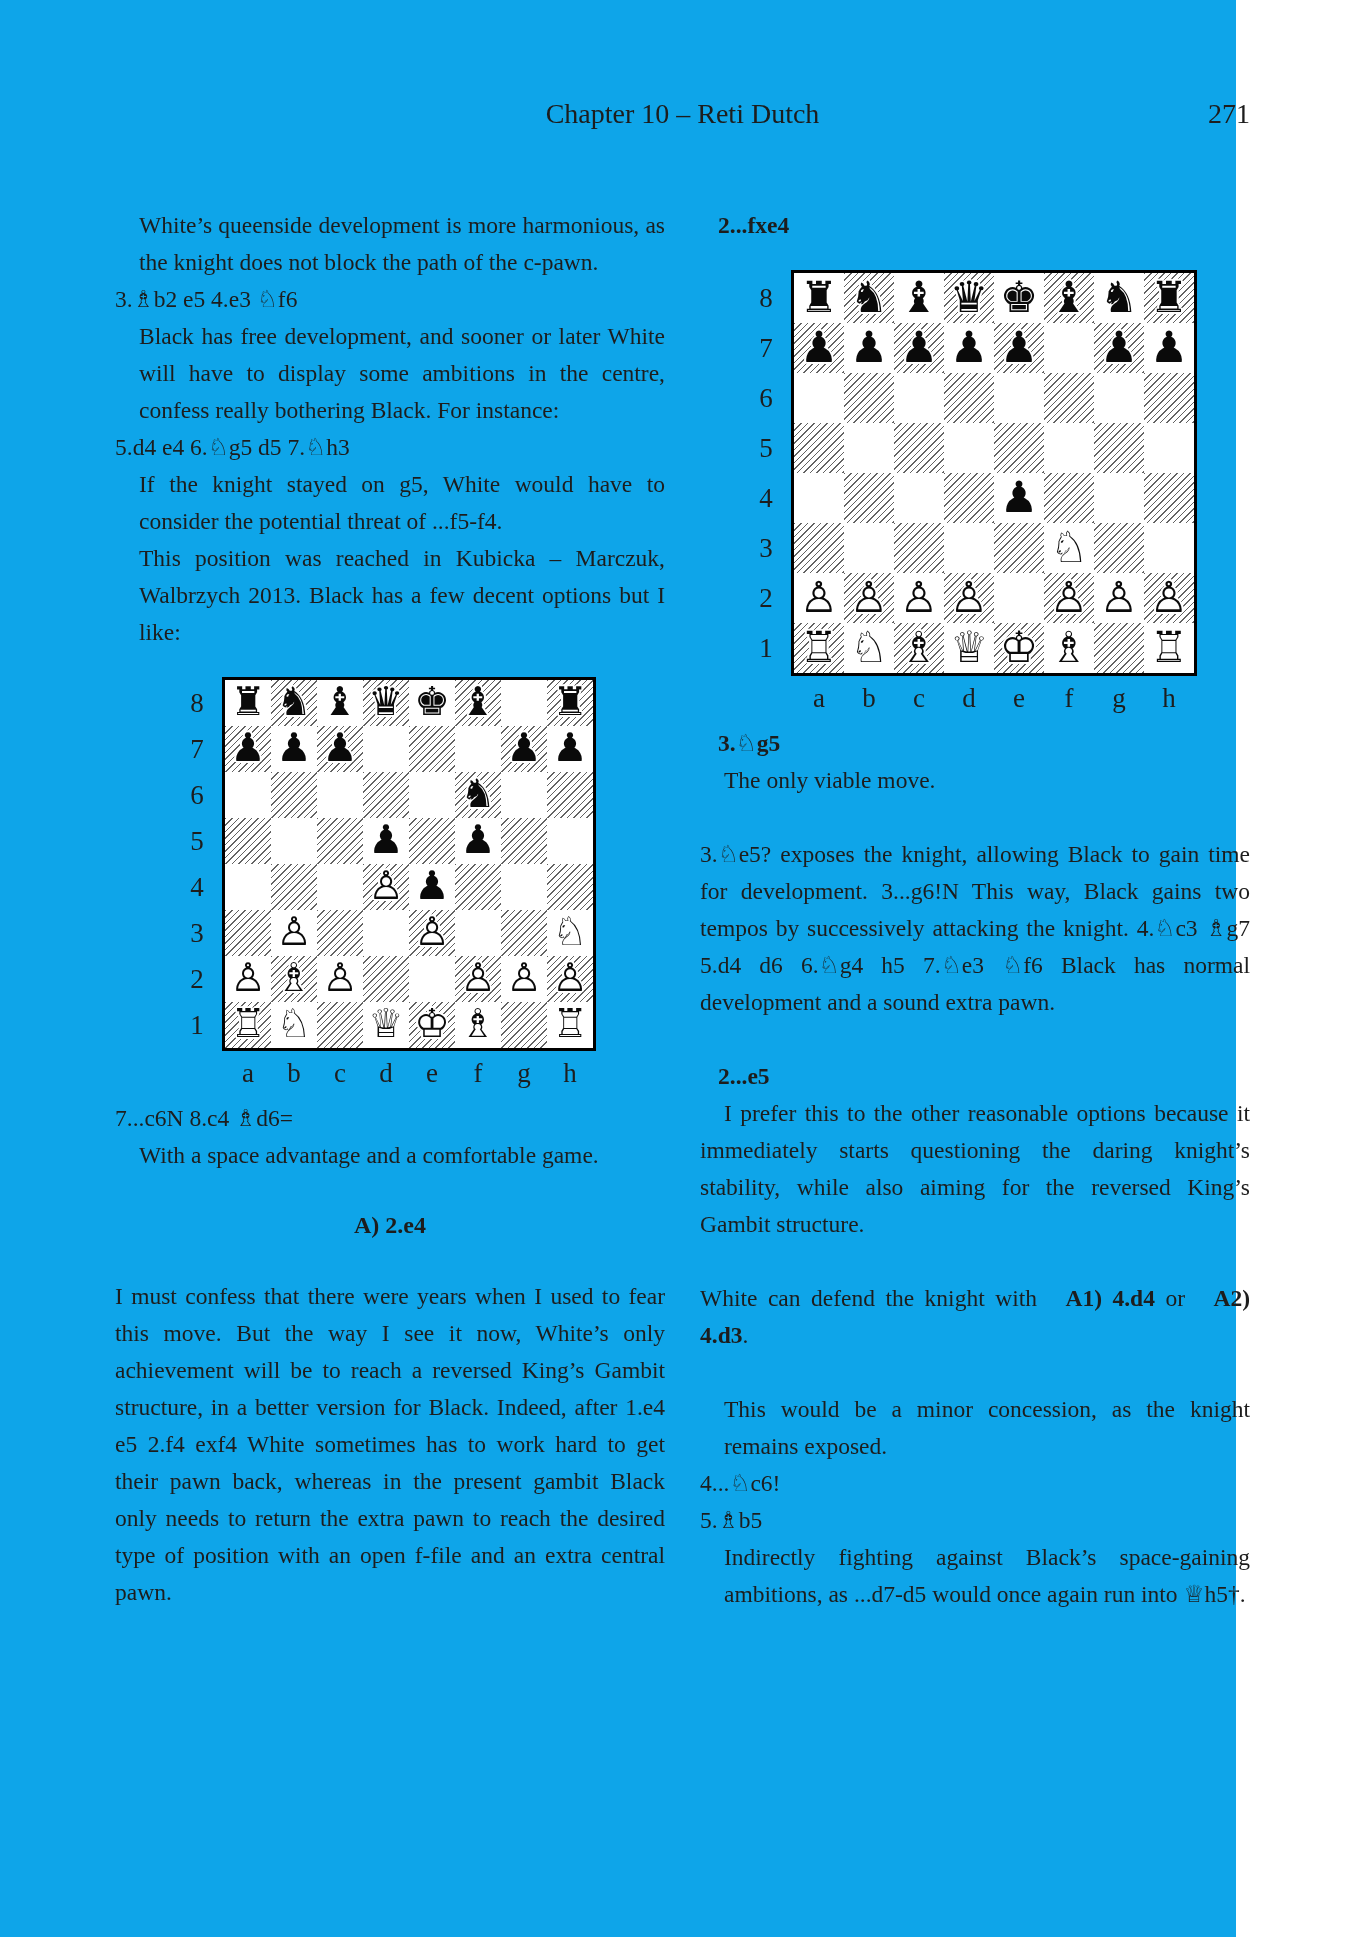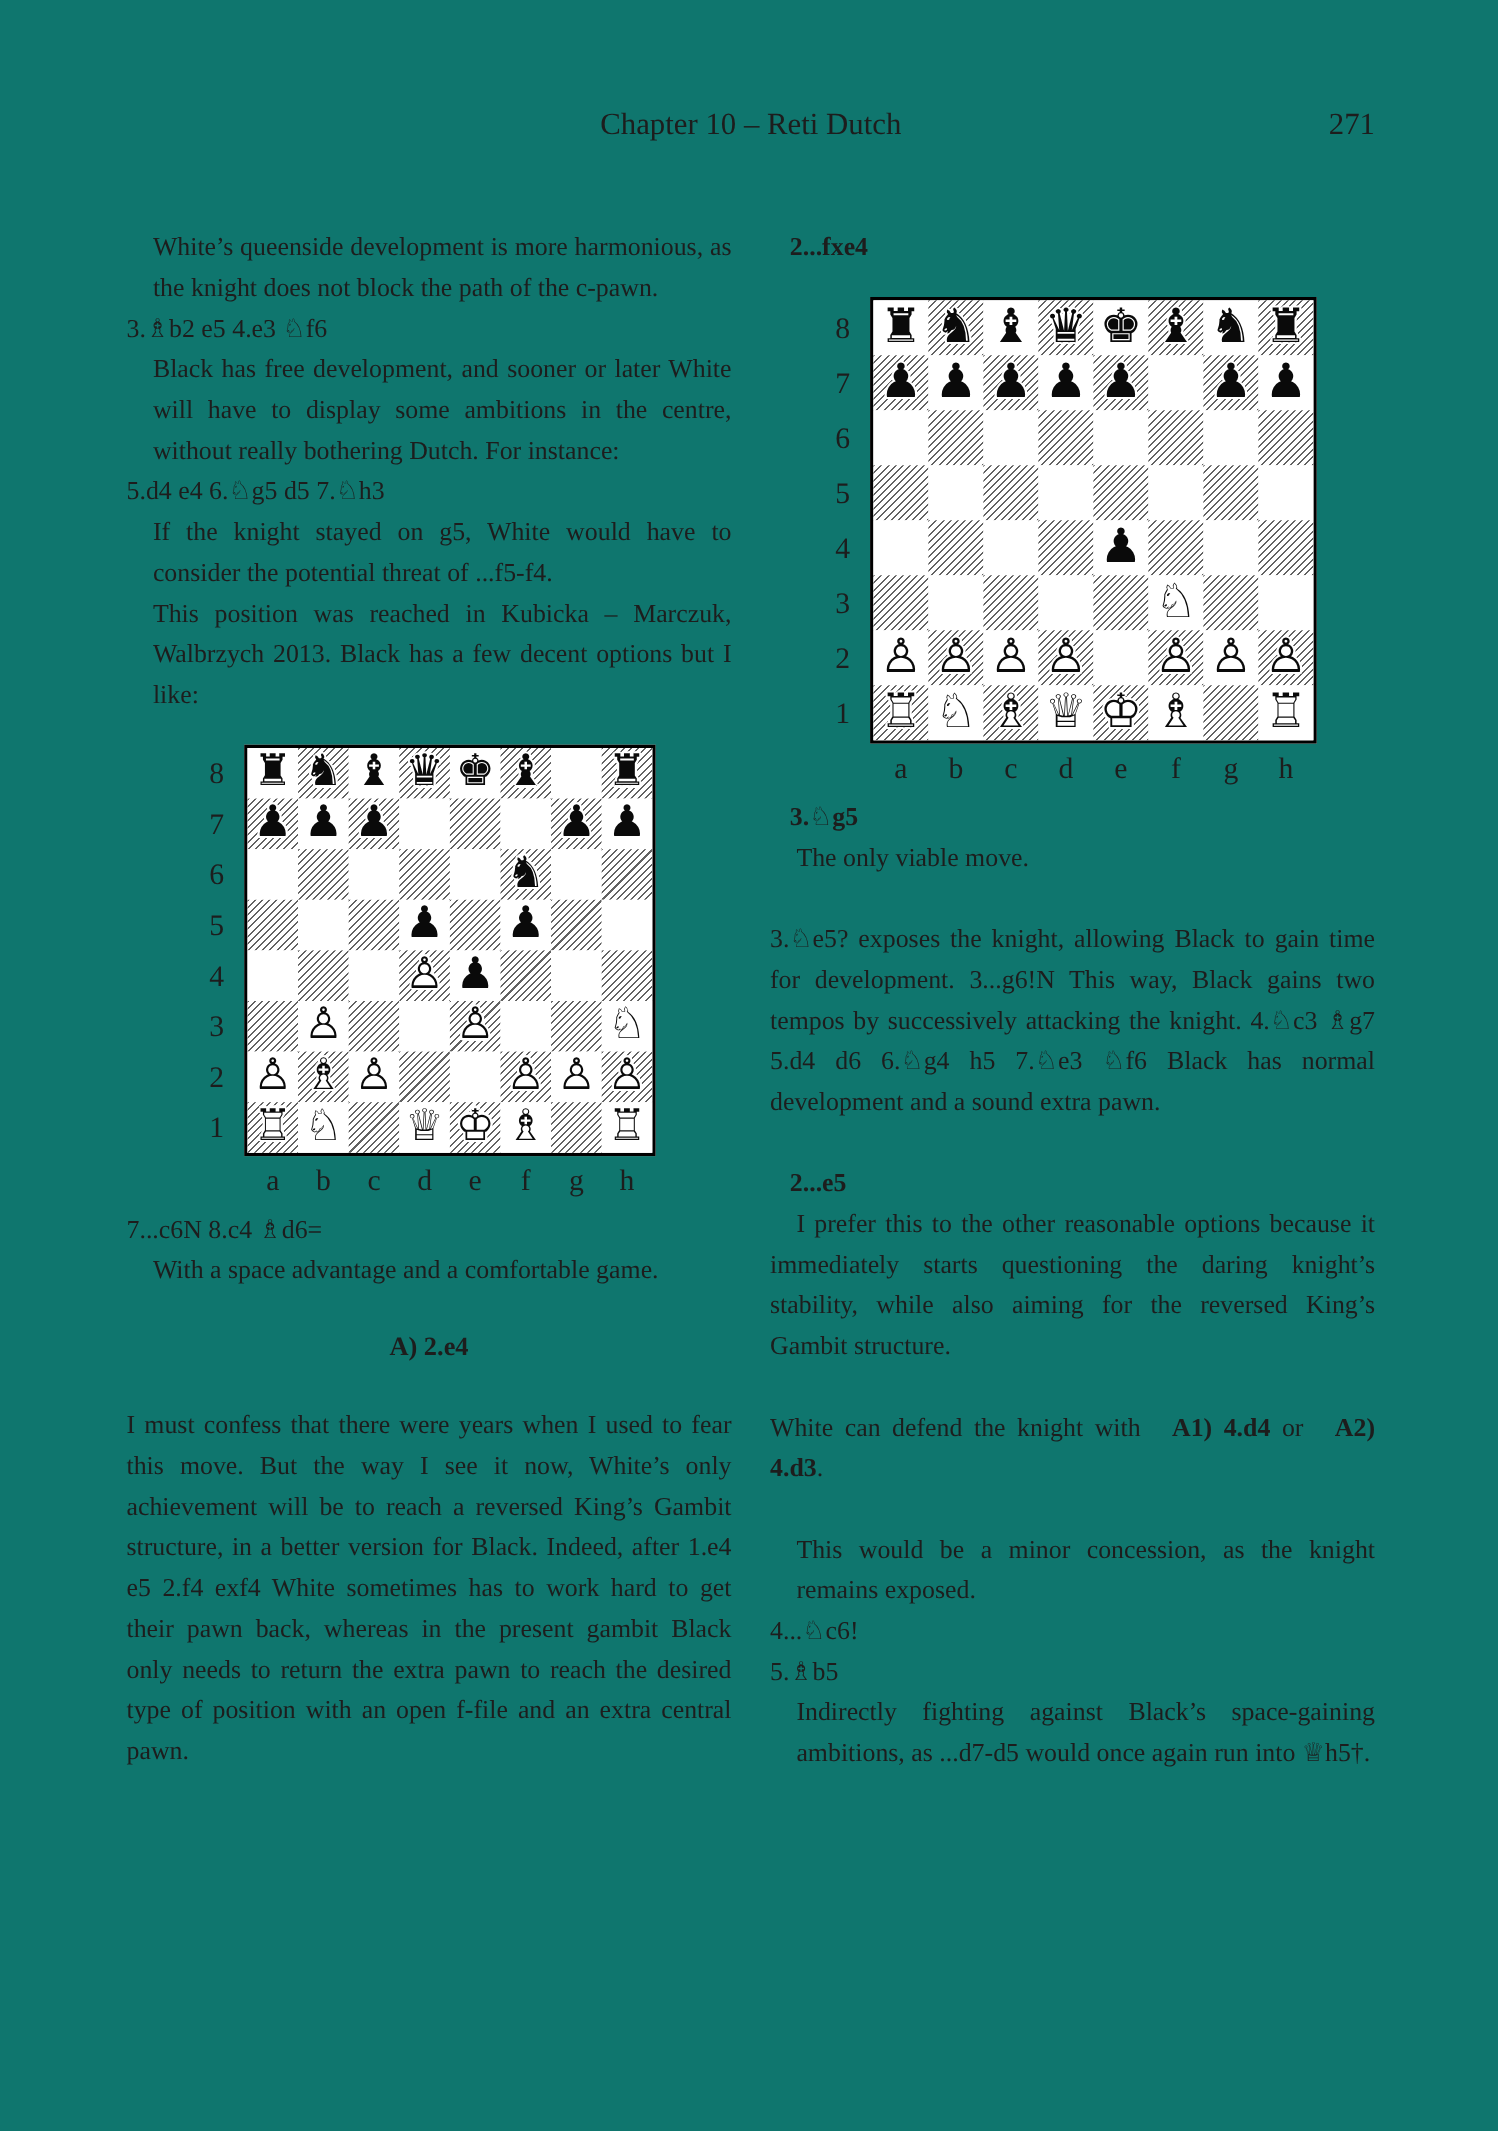--- a/index.html
+++ b/index.html
@@ -3,21 +3,21 @@
 <meta charset="utf-8">
 <style>
   * { box-sizing: border-box; }
   html, body { margin: 0; padding: 0; background: #ffffff; }
   body {
     width: 1362px; height: 1937px;
     font-family: "Liberation Serif", "DejaVu Serif", "DejaVu Sans", serif;
     color: #1d1d1d;
     overflow: hidden;
   }
-  .page { position: relative; width: 1362px; height: 1937px; background: #0f766e; }
+  .page { position: relative; width: 1236px; height: 1937px; background: #0ea5e9; }
 
   
   .header { position: absolute; top: 97px; left: 115px; width: 1135px; }
   .header-title { text-align: center; font-size: 28px; line-height: 34px; }
   .page-number { position: absolute; right: 0; top: 0; font-size: 28px; line-height: 34px; }
 
   
   .content { position: absolute; top: 207px; left: 115px; width: 1135px; display: flex; gap: 35px; }
   .column { width: 550px; }
 
@@ -83,21 +83,21 @@
 
 <div class="page">
   <div class="header">
     <div class="header-title">Chapter 10 – Reti Dutch</div>
     <div class="page-number">271</div>
   </div>
   <div class="content">
     <div class="column" id="col-left">
         <p class="para indent-block">White’s queenside development is more harmonious, as the knight does not block the path of the c-pawn.</p>
         <p class="moveline">3.♗b2 e5 4.e3 ♘f6</p>
-        <p class="para indent-block">Black has free development, and sooner or later White will have to display some ambitions in the centre, without really bothering Dutch. For instance:</p>
+        <p class="para indent-block">Black has free development, and sooner or later White will have to display some ambitions in the centre, confess really bothering Black. For instance:</p>
         <p class="moveline">5.d4 e4 6.♘g5 d5 7.♘h3</p>
         <p class="para indent-block">If the knight stayed on g5, White would have to consider the potential threat of ...f5-f4.</p>
         <p class="para indent-block">This position was reached in Kubicka – Marczuk, Walbrzych 2013. Black has a few decent options but I like:</p>
         <div class="diagram sq46">
           <div class="diagram-body">
             <div class="rank-labels">
               <div class="rank-label">8</div>
               <div class="rank-label">7</div>
               <div class="rank-label">6</div>
               <div class="rank-label">5</div>

